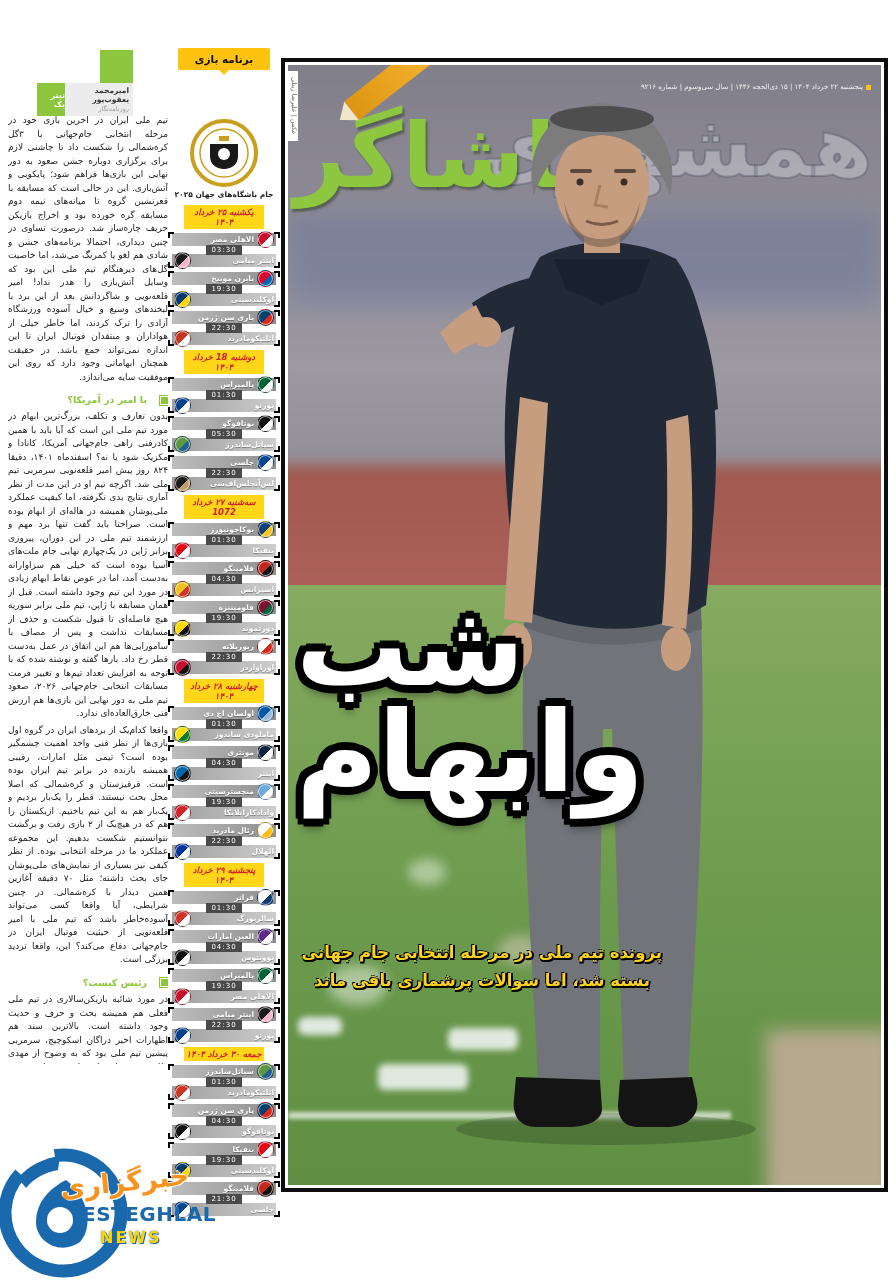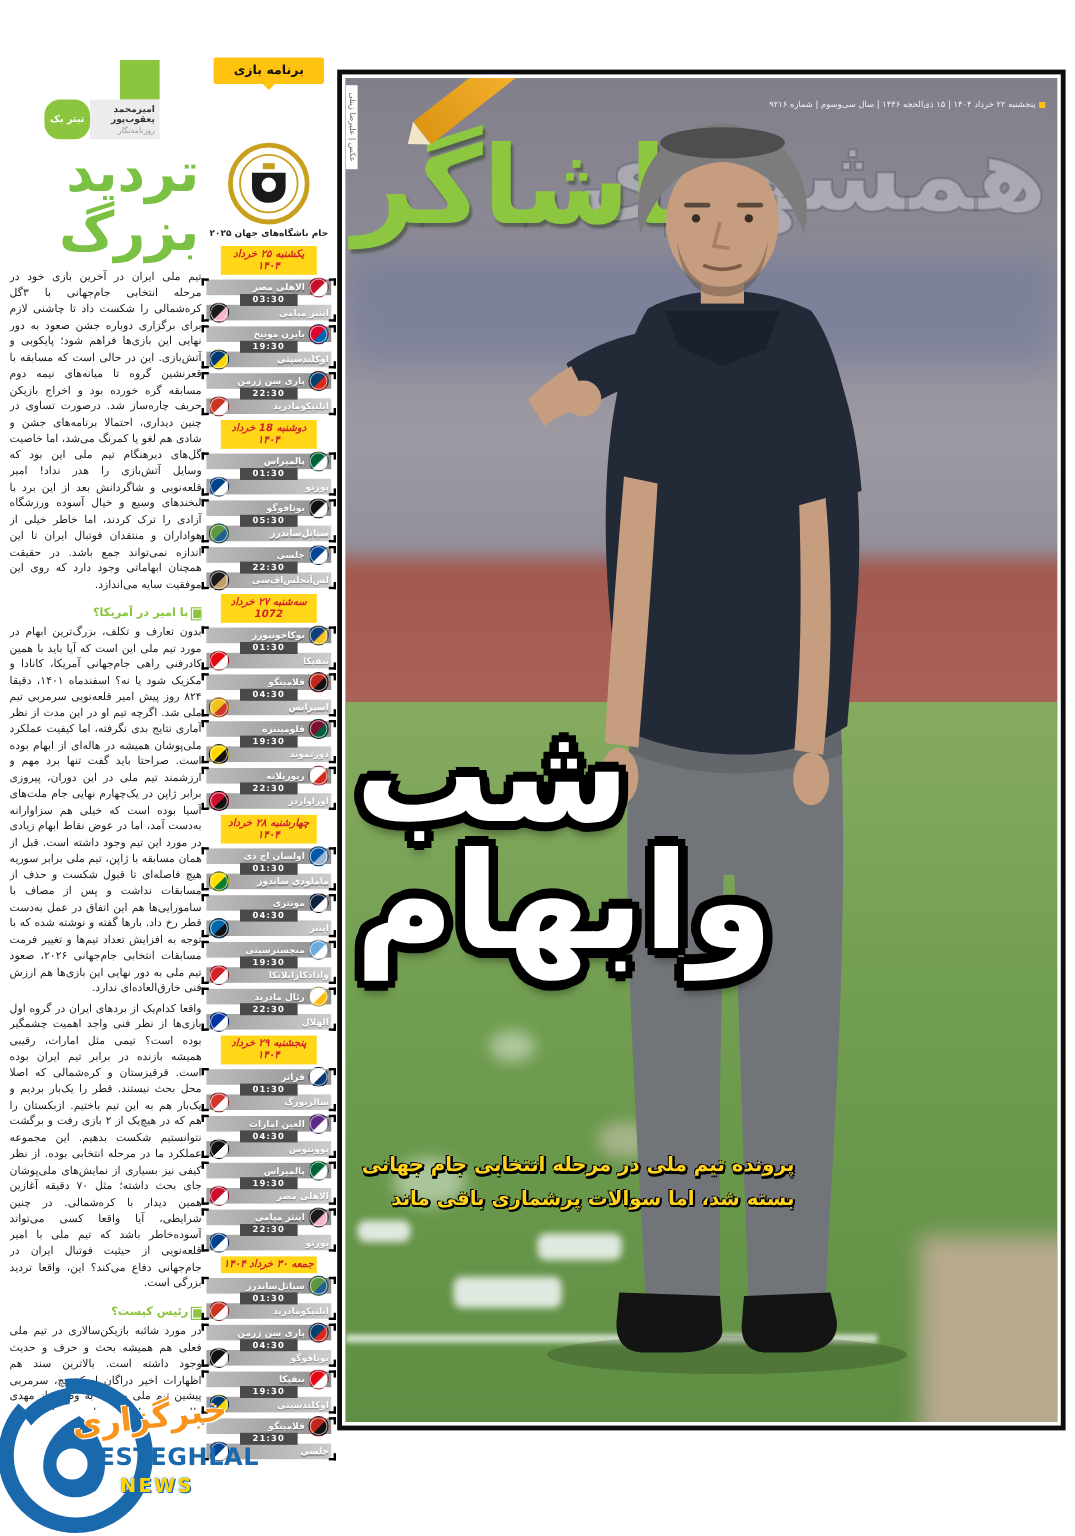--- a/index.html
+++ b/index.html
@@ -3,51 +3,51 @@
 <meta charset="utf-8">
 <style>
   html,body{margin:0;padding:0;}
   body{width:896px;height:1280px;position:relative;background:#fff;overflow:hidden;
        font-family:"DejaVu Sans",sans-serif;}
   
   .article-col{position:absolute;left:8px;top:50px;width:160px;direction:rtl;}
   .kicker-wrap{position:relative;height:64px;}
   .green-square{position:absolute;top:0;right:35px;width:33px;height:33px;background:#8cc63e;}
   .kicker-bar{position:absolute;top:33px;right:35px;width:96px;display:flex;direction:rtl;}
-  .kicker-green{background:#8cc63e;color:#fff;font-size:8px;font-weight:bold;width:38px;
-                display:flex;align-items:center;justify-content:center;border-radius:13px;}
+  .kicker-green{background:#8cc63e;color:#fff;font-size:8px;font-weight:bold;width:28px;
+                display:flex;align-items:center;justify-content:center;}
   .kicker-gray{background:#ececec;flex:1;padding:3px 4px;text-align:right;}
   .author{font-size:7.5px;font-weight:bold;color:#333;}
   .role{font-size:6.5px;color:#999;margin-top:1px;}
   .article-headline{margin:6px 2px 8px 0;color:#7bc143;font-weight:bold;font-size:45px;
                     line-height:1.08;text-align:right;}
   .article-body{font-size:9px;line-height:1.5;text-align:justify;color:#1b1b1b;height:950px;overflow:hidden;}
   .article-body p{margin:0 0 3px 0;}
-  .subhead{color:#8cc63e;font-weight:bold;font-size:9.5px;margin:9px 0 3px 0;display:flex;align-items:center;gap:4px;}
+  .subhead{color:#8cc63e;font-weight:bold;font-size:9.5px;margin:9px 0 3px 0;display:flex;align-items:center;gap:14px;}
   .subhead .sq{width:7px;height:7px;background:#8cc63e;display:inline-block;flex:none;
                box-shadow:0 0 0 1px #fff,0 0 0 2px #8cc63e;}
   
   .sched{position:absolute;left:172px;top:48px;width:104px;direction:rtl;}
   .sched-header{background:#ffc20e;color:#111;font-weight:bold;text-align:center;padding:5px 0;
                 font-size:10.5px;margin:0 6px 6px 6px;position:relative;border-radius:2px;}
   .sched-header:after{content:'';position:absolute;bottom:-5px;left:50%;margin-left:-5px;
                 border:5px solid transparent;border-top:5px solid #ffc20e;border-bottom:0;}
   .cwc{margin:48px auto 2px auto;width:70px;height:70px;display:block;}
   .cwc-title{font-size:7.5px;font-weight:bold;text-align:center;margin:2px 0 6px 0;color:#222;}
   .date-chip{background:#ffd718;color:#d2232a;font-weight:bold;font-style:italic;font-size:8.5px;
              text-align:center;margin:4px 12px;padding:2px 0;}
   .match{position:relative;margin:0 0 5px 0;}
   .team{display:flex;align-items:center;height:13px;color:#fff;font-size:7.5px;font-weight:bold;
         padding:0 2px;gap:3px;text-shadow:0 1px 1px rgba(0,0,0,.35);}
   .t1{background:linear-gradient(to left,#8f8f8f,#bdbdbd);justify-content:flex-start;}
   .t2{background:linear-gradient(to right,#9e9e9e,#cdcdcd);justify-content:space-between;}
   .tlogo{width:15px;height:15px;border-radius:50%;flex:none;border:1px solid rgba(0,0,0,.3);
          box-shadow:inset 0 0 0 1px rgba(255,255,255,.6);}
-  .mtime{width:48px;margin:-1px auto;position:relative;z-index:1;background:#4a4a4a;color:#fff;
-         font-size:7px;font-weight:bold;text-align:center;letter-spacing:1px;line-height:10px;direction:ltr;}
+  .mtime{width:36px;margin:-1px auto;position:relative;z-index:1;background:#4a4a4a;color:#fff;
+         font-size:7px;font-weight:normal;text-align:center;letter-spacing:1px;line-height:10px;direction:ltr;}
   .corner{position:absolute;width:4px;height:4px;border:2px solid #000;z-index:2;}
   .c1{top:-1px;right:-4px;border-left:none;border-bottom:none;}
   .c2{top:-1px;left:-4px;border-right:none;border-bottom:none;}
   .c3{bottom:-1px;right:-4px;border-left:none;border-top:none;}
   .c4{bottom:-1px;left:-4px;border-right:none;border-top:none;}
   
   .photo-frame{position:absolute;left:281px;top:58px;width:607px;height:1134px;border:4px solid #0d0d0d;
                background:#fff;padding:3px;box-sizing:border-box;}
   .photo{position:relative;width:100%;height:100%;overflow:hidden;background:#8d8a94;}
   .ph-stands{position:absolute;left:-20px;right:-20px;top:-20px;height:430px;
@@ -70,21 +70,21 @@
   .pencil:before{content:'';position:absolute;left:-15px;top:0;border-top:12px solid transparent;
      border-bottom:12px solid transparent;border-right:15px solid #f3e6c8;}
   .dateline{position:absolute;top:18px;right:10px;z-index:4;font-size:7px;color:#f2f2f2;direction:rtl;
      display:flex;align-items:center;gap:3px;}
   .dateline .dot{width:5px;height:5px;background:#ffc20e;display:inline-block;flex:none;}
   .coach{position:absolute;left:100px;top:24px;width:430px;height:1080px;z-index:3;}
   .cover-hl{position:absolute;left:8px;top:528px;width:490px;z-index:5;direction:rtl;text-align:left;}
   .hl-line{font-size:112px;font-weight:bold;color:#fff;line-height:0.95;white-space:nowrap;
      text-shadow:-6px -6px 0 #000,6px -6px 0 #000,-6px 6px 0 #000,6px 6px 0 #000,
                  -8px 0 0 #000,8px 0 0 #000,0 -8px 0 #000,0 8px 0 #000,0 10px 8px rgba(0,0,0,.4);}
-  .cover-sub{position:absolute;left:14px;top:892px;width:360px;z-index:5;direction:rtl;text-align:right;}
+  .cover-sub{position:absolute;left:14px;top:874px;width:360px;z-index:5;direction:rtl;text-align:center;}
   .sub-line{font-size:16.5px;font-weight:bold;color:#ffd21e;line-height:1.7;white-space:nowrap;
      text-shadow:1.5px 2px 0 #000,-1px -1px 0 #000,2px 0 0 #000,0 2px 0 #000;}
   .photo-credit{position:absolute;left:0;top:6px;z-index:6;writing-mode:vertical-rl;font-size:6.5px;
      color:#666;background:#fff;padding:6px 1px;line-height:1.2;}
   
   .watermark{position:absolute;left:0;top:1142px;width:230px;height:138px;z-index:8;}
   .wm-ball{position:absolute;left:-12px;top:-4px;}
   .wm-fa{position:absolute;left:60px;top:24px;color:#f7941d;font-size:27px;font-weight:bold;
      transform:rotate(-6deg);text-shadow:1px 1px 0 #fff,-1px -1px 0 #fff;}
   .wm-en{position:absolute;left:82px;top:60px;color:#1b69ad;font-size:20px;font-weight:bold;letter-spacing:.5px;}
@@ -98,24 +98,20 @@
   <div class="kicker-wrap">
     <div class="green-square"></div>
     <div class="kicker-bar">
       <div class="kicker-gray">
         <div class="author">امیرمحمد یعقوب‌پور</div>
         <div class="role">روزنامه‌نگار</div>
       </div>
       <div class="kicker-green">تیتر یک</div>
     </div>
   </div>
-  <div class="article-headline" id="article-headline">
-      <div>تردید</div>
-      <div>بزرگ</div>
-    </div>
   <div class="article-body" id="article-body">
       <p>تیم ملی ایران در آخرین بازی خود در مرحله انتخابی جام‌جهانی با ۳گل کره‌شمالی را شکست داد تا چاشنی لازم برای برگزاری دوباره جشن صعود به دور نهایی این بازی‌ها فراهم شود؛ پایکوبی و آتش‌بازی. این در حالی است که مسابقه با قعرنشین گروه تا میانه‌های نیمه دوم مسابقه گره خورده بود و اخراج بازیکن حریف چاره‌ساز شد. درصورت تساوی در چنین دیداری، احتمالا برنامه‌های جشن و شادی هم لغو یا کمرنگ می‌شد، اما خاصیت گل‌های دیرهنگام تیم ملی این بود که وسایل آتش‌بازی را هدر نداد! امیر قلعه‌نویی و شاگردانش بعد از این برد با لبخندهای وسیع و خیال آسوده ورزشگاه آزادی را ترک کردند، اما خاطر خیلی از هواداران و منتقدان فوتبال ایران تا این اندازه نمی‌تواند جمع باشد. در حقیقت همچنان ابهاماتی وجود دارد که روی این موفقیت سایه می‌اندازد.</p>
       <div class="subhead">
         <span class="sq"></span>
         <span>با امیر در آمریکا؟</span>
       </div>
       <p>بدون تعارف و تکلف، بزرگ‌ترین ابهام در مورد تیم ملی این است که آیا باید با همین کادرفنی راهی جام‌جهانی آمریکا، کانادا و مکزیک شود یا نه؟ اسفندماه ۱۴۰۱، دقیقا ۸۲۴ روز پیش امیر قلعه‌نویی سرمربی تیم ملی شد. اگرچه تیم او در این مدت از نظر آماری نتایج بدی نگرفته، اما کیفیت عملکرد ملی‌پوشان همیشه در هاله‌ای از ابهام بوده است. صراحتا باید گفت تنها برد مهم و ارزشمند تیم ملی در این دوران، پیروزی برابر ژاپن در یک‌چهارم نهایی جام ملت‌های آسیا بوده است که خیلی هم سزاوارانه به‌دست آمد، اما در عوض نقاط ابهام زیادی در مورد این تیم وجود داشته است. قبل از همان مسابقه با ژاپن، تیم ملی برابر سوریه هیچ فاصله‌ای تا قبول شکست و حذف از مسابقات نداشت و پس از مصاف با سامورایی‌ها هم این اتفاق در عمل به‌دست قطر رخ داد. بارها گفته و نوشته شده که با توجه به افزایش تعداد تیم‌ها و تغییر فرمت مسابقات انتخابی جام‌جهانی ۲۰۲۶، صعود تیم ملی به دور نهایی این بازی‌ها هم ارزش فنی خارق‌العاده‌ای ندارد.</p>
       <p>واقعا کدام‌یک از بردهای ایران در گروه اول بازی‌ها از نظر فنی واجد اهمیت چشمگیر بوده است؟ تیمی مثل امارات، رقیبی همیشه بازنده در برابر تیم ایران بوده است. قرقیزستان و کره‌شمالی که اصلا محل بحث نیستند. قطر را یک‌بار بردیم و یک‌بار هم به این تیم باختیم. ازبکستان را هم که در هیچ‌یک از ۲ بازی رفت و برگشت نتوانستیم شکست بدهیم. این مجموعه عملکرد ما در مرحله انتخابی بوده. از نظر کیفی نیز بسیاری از نمایش‌های ملی‌پوشان جای بحث داشته؛ مثل ۷۰ دقیقه آغازین همین دیدار با کره‌شمالی. در چنین شرایطی، آیا واقعا کسی می‌تواند آسوده‌خاطر باشد که تیم ملی با امیر قلعه‌نویی از حیثیت فوتبال ایران در جام‌جهانی دفاع می‌کند؟ این، واقعا تردید بزرگی است.</p>
       <div class="subhead">
         <span class="sq"></span>

